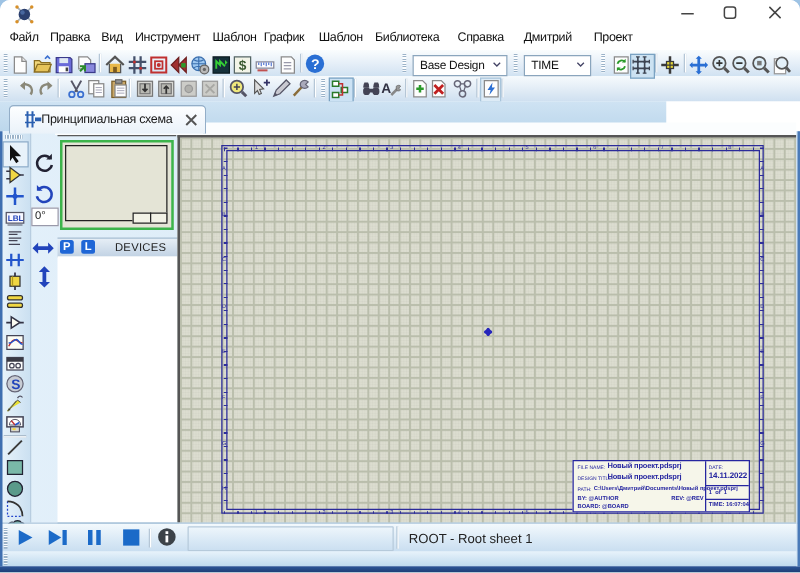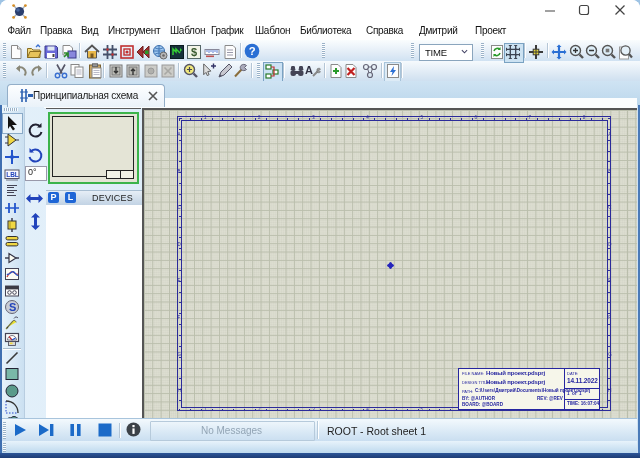--- a/index.html
+++ b/index.html
@@ -16,21 +16,21 @@
   
   #toolbar1{position:absolute;left:0;top:40px;width:640px;height:21px;background:linear-gradient(#fafdfe,#e0ebf6 65%,#d0e2f2);}
   #toolbar2{position:absolute;left:0;top:61px;width:640px;height:20px;background:linear-gradient(#f6fafd,#dde9f4 65%,#cfe0f0);}
   .grip{position:absolute;width:3px;background-image:repeating-linear-gradient(#9ab2c8 0 1px,rgba(255,255,255,.9) 1px 2px);}
   .sep{position:absolute;width:1px;background:#b5c6d6;border-right:1px solid #fff;}
   .ticon{position:absolute;width:16px;height:16px;}
   .combo{position:absolute;top:44px;height:15px;background:#fff;border:1px solid #8aa5bd;font-size:9.5px;letter-spacing:-0.2px;color:#111;}
   .combo .ct{position:absolute;left:5px;top:2px;}
   .combo .ar{position:absolute;right:4px;top:4px;width:7px;height:5px;}
   
-  #tabbar{position:absolute;left:0;top:81px;width:640px;height:24px;background:linear-gradient(#cfe3f3,#bcd7ec);}
+  #tabbar{position:absolute;left:0;top:81px;width:533px;height:24px;background:linear-gradient(#cfe3f3,#bcd7ec);}
   #tab{position:absolute;left:7px;top:3px;width:156px;height:22px;background:linear-gradient(#fdfeff,#f2f7fc 60%,#eaf2f9);border:1px solid #93aec8;border-bottom:none;border-radius:4px 4px 0 0;z-index:3;}
   #tab .tx{position:absolute;left:25px;top:4.5px;font-size:10px;letter-spacing:-0.25px;color:#1a1a1a;white-space:nowrap;}
   
   #content{position:absolute;left:0;top:105px;width:640px;height:313px;background:linear-gradient(90deg,#e3f0fa,#cfe3f3);}
   #sidebar{position:absolute;left:0;top:105px;width:24px;height:313px;background:linear-gradient(90deg,#e9f4fb,#cbe0f1);border-right:1px solid #b8cde0;}
   .sicon{position:absolute;left:4px;width:16px;height:16px;}
   #rotcol{position:absolute;left:25px;top:105px;width:21px;height:313px;}
   
   #preview{position:absolute;left:48px;top:112px;width:87px;height:68px;border:2px solid #3cb44b;background:#e4e4d6;}
   #devhdr{position:absolute;left:46px;top:190px;width:96px;height:14px;background:linear-gradient(#e6eef6,#c2d3e4);border:1px solid #a8bed2;border-left:none;}
@@ -217,20 +217,26 @@
   <svg class="ticon" style="left:601px;top:44px" viewBox="0 0 16 16">
       <circle cx="6.5" cy="6.5" r="5" fill="#ddeef8" stroke="#555" stroke-width="1.4"></circle>
       <rect x="4.7" y="4.7" width="3.6" height="3.6" fill="#777"></rect>
       <path d="M10.5 10.5l3.5 3.5" stroke="#555" stroke-width="2.4"></path>
     </svg>
   <svg class="ticon" style="left:618px;top:44px" viewBox="0 0 16 16">
       <rect x="1.5" y="3" width="9" height="12" fill="#fdfdfd" stroke="#999"></rect>
       <circle cx="7.5" cy="6.5" r="4.6" fill="#e4f0f8" stroke="#555" stroke-width="1.3"></circle>
       <path d="M11 10l3 3.5" stroke="#555" stroke-width="2.2"></path>
     </svg>
+  <div class="combo" style="left:330px;width:74px">
+      <span class="ct">Base Design</span>
+    <svg class="ar" viewBox="0 0 8 5">
+        <path d="M1 1l3 3 3-3" fill="none" stroke="#446" stroke-width="1.2"></path>
+      </svg>
+    </div>
   <div class="combo" style="left:419px;width:52px">
       <span class="ct">TIME</span>
     <svg class="ar" viewBox="0 0 8 5">
         <path d="M1 1l3 3 3-3" fill="none" stroke="#446" stroke-width="1.2"></path>
       </svg>
     </div>
 
   <svg class="ticon" style="left:12px;top:63px" viewBox="0 0 16 16">
       <path d="M12.5 12.5a5 5 0 0 0-7-7" fill="none" stroke="#8a8878" stroke-width="2"></path>
       <path d="M8 2L4 5.5 8 9z" fill="#8a8878"></path>
@@ -543,21 +549,20 @@
     <svg class="abs" style="left:98px;top:4px" width="14" height="14" viewBox="0 0 14 14">
         <rect x="0.5" y="0.5" width="13" height="13" fill="#1b6ac8"></rect>
       </svg>
     <div class="sep" style="left:119px;top:4px;height:15px"></div>
     <svg class="abs" style="left:126px;top:3px" width="15" height="15" viewBox="0 0 15 15">
         <circle cx="7.5" cy="7.5" r="7" fill="#3c4248"></circle>
         <rect x="6.4" y="3" width="2.2" height="2.2" fill="#fff"></rect>
         <rect x="6.4" y="6.4" width="2.2" height="5.5" fill="#fff"></rect>
       </svg>
     <div class="abs" style="left:150px;top:2px;width:163px;height:18px;border:1px solid #b6cadb;border-radius:1px"></div>
-    <div class="abs" style="left:150px;top:6px;width:163px;text-align:center;font-size:10px;color:#93a5b5">No Messages</div>
     <div class="abs" style="left:317px;top:2px;width:1px;height:18px;background:#b6cadb;border-right:1px solid #fff"></div>
     <div class="abs" style="left:327px;top:6px;font-size:10.5px;color:#222">ROOT - Root sheet 1</div>
   </div>
   <div id="statusbar">
       <div class="grip" style="left:3px;top:2px;height:9px"></div>
     </div>
   <div id="navy"></div>
   <div class="abs" style="left:0;top:105px;width:2px;height:348px;background:#3f6fb0"></div>
   <div class="abs" style="left:636.5px;top:105px;width:1.2px;height:348px;background:#cfe2f2"></div>
     <div class="abs" style="left:637.7px;top:105px;width:2.3px;height:348px;background:#4a7ab8"></div>

